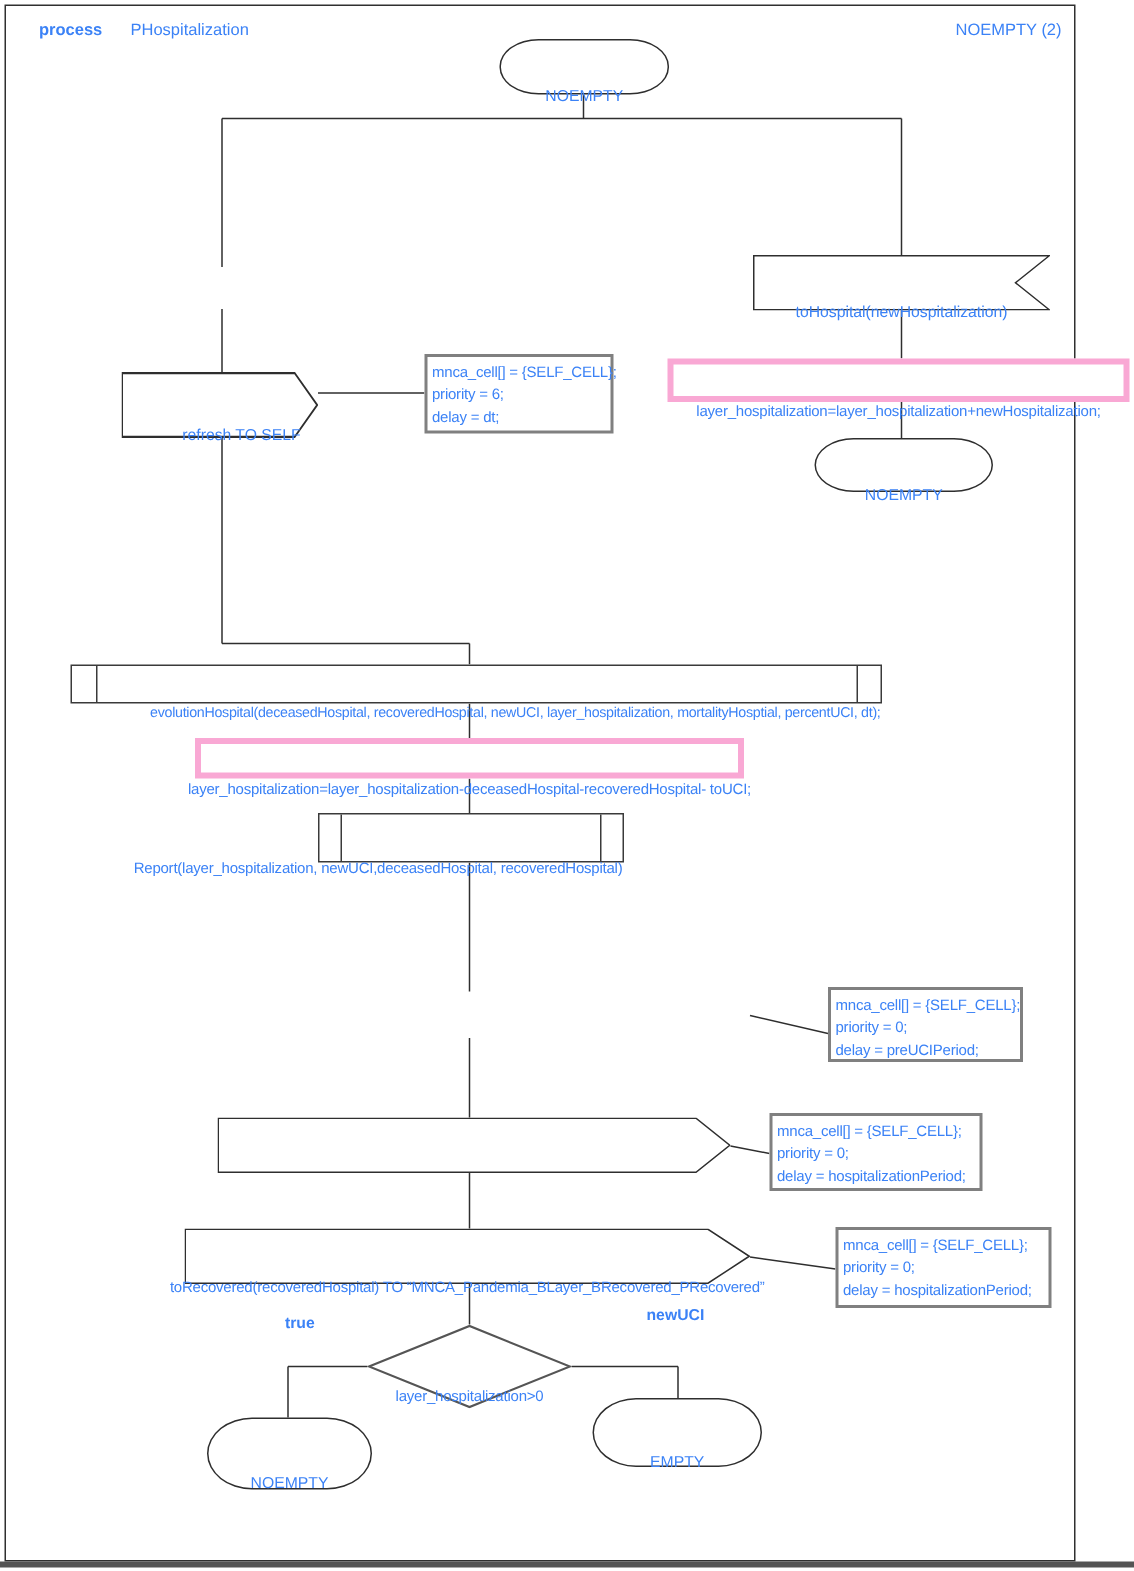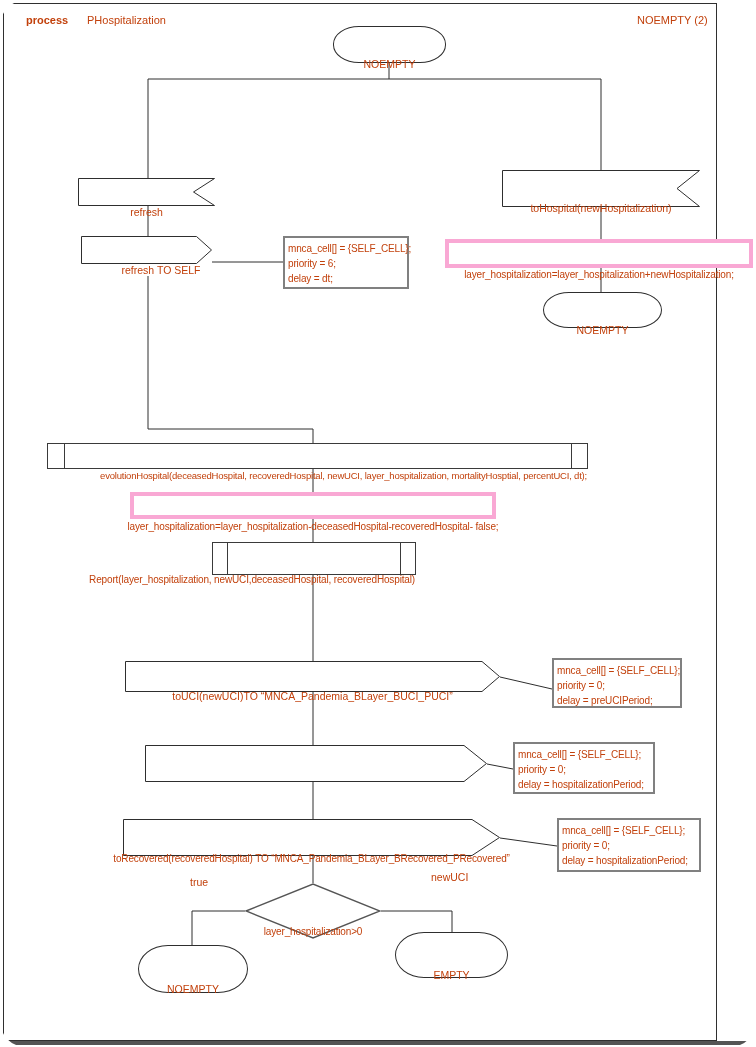--- a/index.html
+++ b/index.html
@@ -1,18 +1,18 @@
 <!DOCTYPE html>
 <html><head>
 <meta charset="utf-8">
 <style>
   html,body{margin:0;padding:0;background:#fff;}
   .canvas{
     position:relative;width:756px;height:1047px;background:#fff;overflow:hidden;
-    font-family:"Liberation Sans","DejaVu Sans",sans-serif;color:#c2410c;border-radius:26px;
+    font-family:"Liberation Sans","DejaVu Sans",sans-serif;color:#3b82f6;
   }
   .frame{position:absolute;left:3px;top:3px;width:714px;height:1038px;border:1px solid #2f2f2f;box-sizing:border-box;}
   .bottom-rule{position:absolute;left:0;top:1041px;width:756px;height:4px;background:#545454;}
   svg.wires{position:absolute;left:0;top:0;width:756px;height:1047px;pointer-events:none;}
   svg.wires line{stroke:#2e2e2e;stroke-width:1;}
   .hdr{position:absolute;font-size:11px;white-space:nowrap;}
   .hdr.bold{font-weight:bold;}
   .node{position:absolute;box-sizing:border-box;display:flex;align-items:center;justify-content:center;}
   .node .lbl{font-size:10.5px;white-space:nowrap;line-height:1.1;text-align:center;margin-top:41px;}
   .node .lbl.long{font-size:10px;letter-spacing:-0.15px;}
@@ -23,21 +23,21 @@
   .rad46{border-radius:29px / 23px;}
   .box{background:#fff;border:4px solid #f9a8d4;}
   .procbox{background:#fff;border:1px solid #3a3a3a;justify-content:flex-end;}
   .innerbar{position:absolute;top:0;bottom:0;width:1px;background:#3a3a3a;}
   .shape-svg{position:absolute;left:0;top:0;width:100%;height:100%;}
   .shape-svg polygon{fill:#ffffff;stroke:#2e2e2e;stroke-width:1;}
   .shape-svg.gray polygon{stroke:#555;stroke-width:1.4;}
   .node.poly .lbl{position:relative;z-index:1;}
   .note{position:absolute;box-sizing:border-box;background:#fff;border:2px solid #808080;
         padding:3px 3px;font-size:10px;letter-spacing:-0.15px;line-height:15px;white-space:nowrap;}
-  .branch-lbl{position:absolute;font-size:10.5px;white-space:nowrap;}
+  .branch-lbl{position:absolute;font-size:10.5px;white-space:nowrap;font-weight:bold;}
 </style>
 </head>
 <body>
 
 <div class="canvas">
 
   <div class="frame"></div>
   <div class="bottom-rule"></div>
 
   <svg class="wires">
@@ -68,28 +68,22 @@
   </svg>
 
   <div class="hdr bold" style="left:26px;top:14px;">process</div>
   <div class="hdr" style="left:87px;top:14px;">PHospitalization</div>
   <div class="hdr" style="left:637px;top:14px;text-align:center;">NOEMPTY (2)</div>
 
   <div class="node stadium rad37" style="left:333px;top:26px;width:113px;height:37px;">
     <span class="lbl">NOEMPTY</span>
   </div>
 
-  <div class="node poly" style="left:78px;top:178px;width:137px;height:28px;">
-    <svg class="shape-svg" viewBox="0 0 137 28" preserveAspectRatio="none">
-      <polygon points="0.5,0.5 136.5,0.5 115.5,14 136.5,27.5 0.5,27.5"></polygon>
-    </svg>
-    <span class="lbl">refresh</span>
-  </div>
 
-  <div class="node poly" style="left:81px;top:236px;width:131px;height:28px;padding-left:29px;">
+  <div class="node poly" style="left:81px;top:248px;width:131px;height:44px;padding-left:29px;">
     <svg class="shape-svg" viewBox="0 0 131 28" preserveAspectRatio="none">
       <polygon points="0.5,0.5 115.5,0.5 130.5,14 115.5,27.5 0.5,27.5"></polygon>
     </svg>
     <span class="lbl">refresh TO SELF</span>
   </div>
 
   <div class="note" style="left:283px;top:236px;width:126px;height:53px;">
     <div>mnca_cell[] = {SELF_CELL};</div>
     <div>priority = 6;</div>
     <div>delay = dt;</div>
@@ -110,35 +104,29 @@
     <span class="lbl">NOEMPTY</span>
   </div>
 
   <div class="node procbox" style="left:47px;top:443px;width:541px;height:26px;">
     <div class="innerbar" style="left:16px;"></div>
     <div class="innerbar" style="right:15px;"></div>
     <span class="lbl xlong">evolutionHospital(deceasedHospital, recoveredHospital, newUCI, layer_hospitalization, mortalityHosptial, percentUCI, dt);</span>
   </div>
 
   <div class="node box" style="left:130px;top:492px;width:366px;height:27px;">
-    <span class="lbl long">layer_hospitalization=layer_hospitalization-deceasedHospital-recoveredHospital- false;</span>
+    <span class="lbl long">layer_hospitalization=layer_hospitalization-deceasedHospital-recoveredHospital- toUCI;</span>
   </div>
 
   <div class="node procbox" style="left:212px;top:542px;width:204px;height:33px;">
     <div class="innerbar" style="left:14px;"></div>
     <div class="innerbar" style="right:14px;"></div>
     <span class="lbl long">Report(layer_hospitalization, newUCI,deceasedHospital, recoveredHospital)</span>
   </div>
 
-  <div class="node poly" style="left:125px;top:661px;width:375px;height:31px;">
-    <svg class="shape-svg" viewBox="0 0 375 31" preserveAspectRatio="none">
-      <polygon points="0.5,0.5 357,0.5 374.5,15.5 357,30.5 0.5,30.5"></polygon>
-    </svg>
-    <span class="lbl">toUCI(newUCI)TO “MNCA_Pandemia_BLayer_BUCI_PUCI”</span>
-  </div>
 
   <div class="note" style="left:552px;top:658px;width:130px;height:50px;">
     <div>mnca_cell[] = {SELF_CELL};</div>
     <div>priority = 0;</div>
     <div>delay = preUCIPeriod;</div>
   </div>
 
   <div class="node poly" style="left:145px;top:745px;width:342px;height:37px;">
     <svg class="shape-svg" viewBox="0 0 342 37" preserveAspectRatio="none">
       <polygon points="0.5,0.5 319,0.5 341.5,18.5 319,36.5 0.5,36.5"></polygon>

